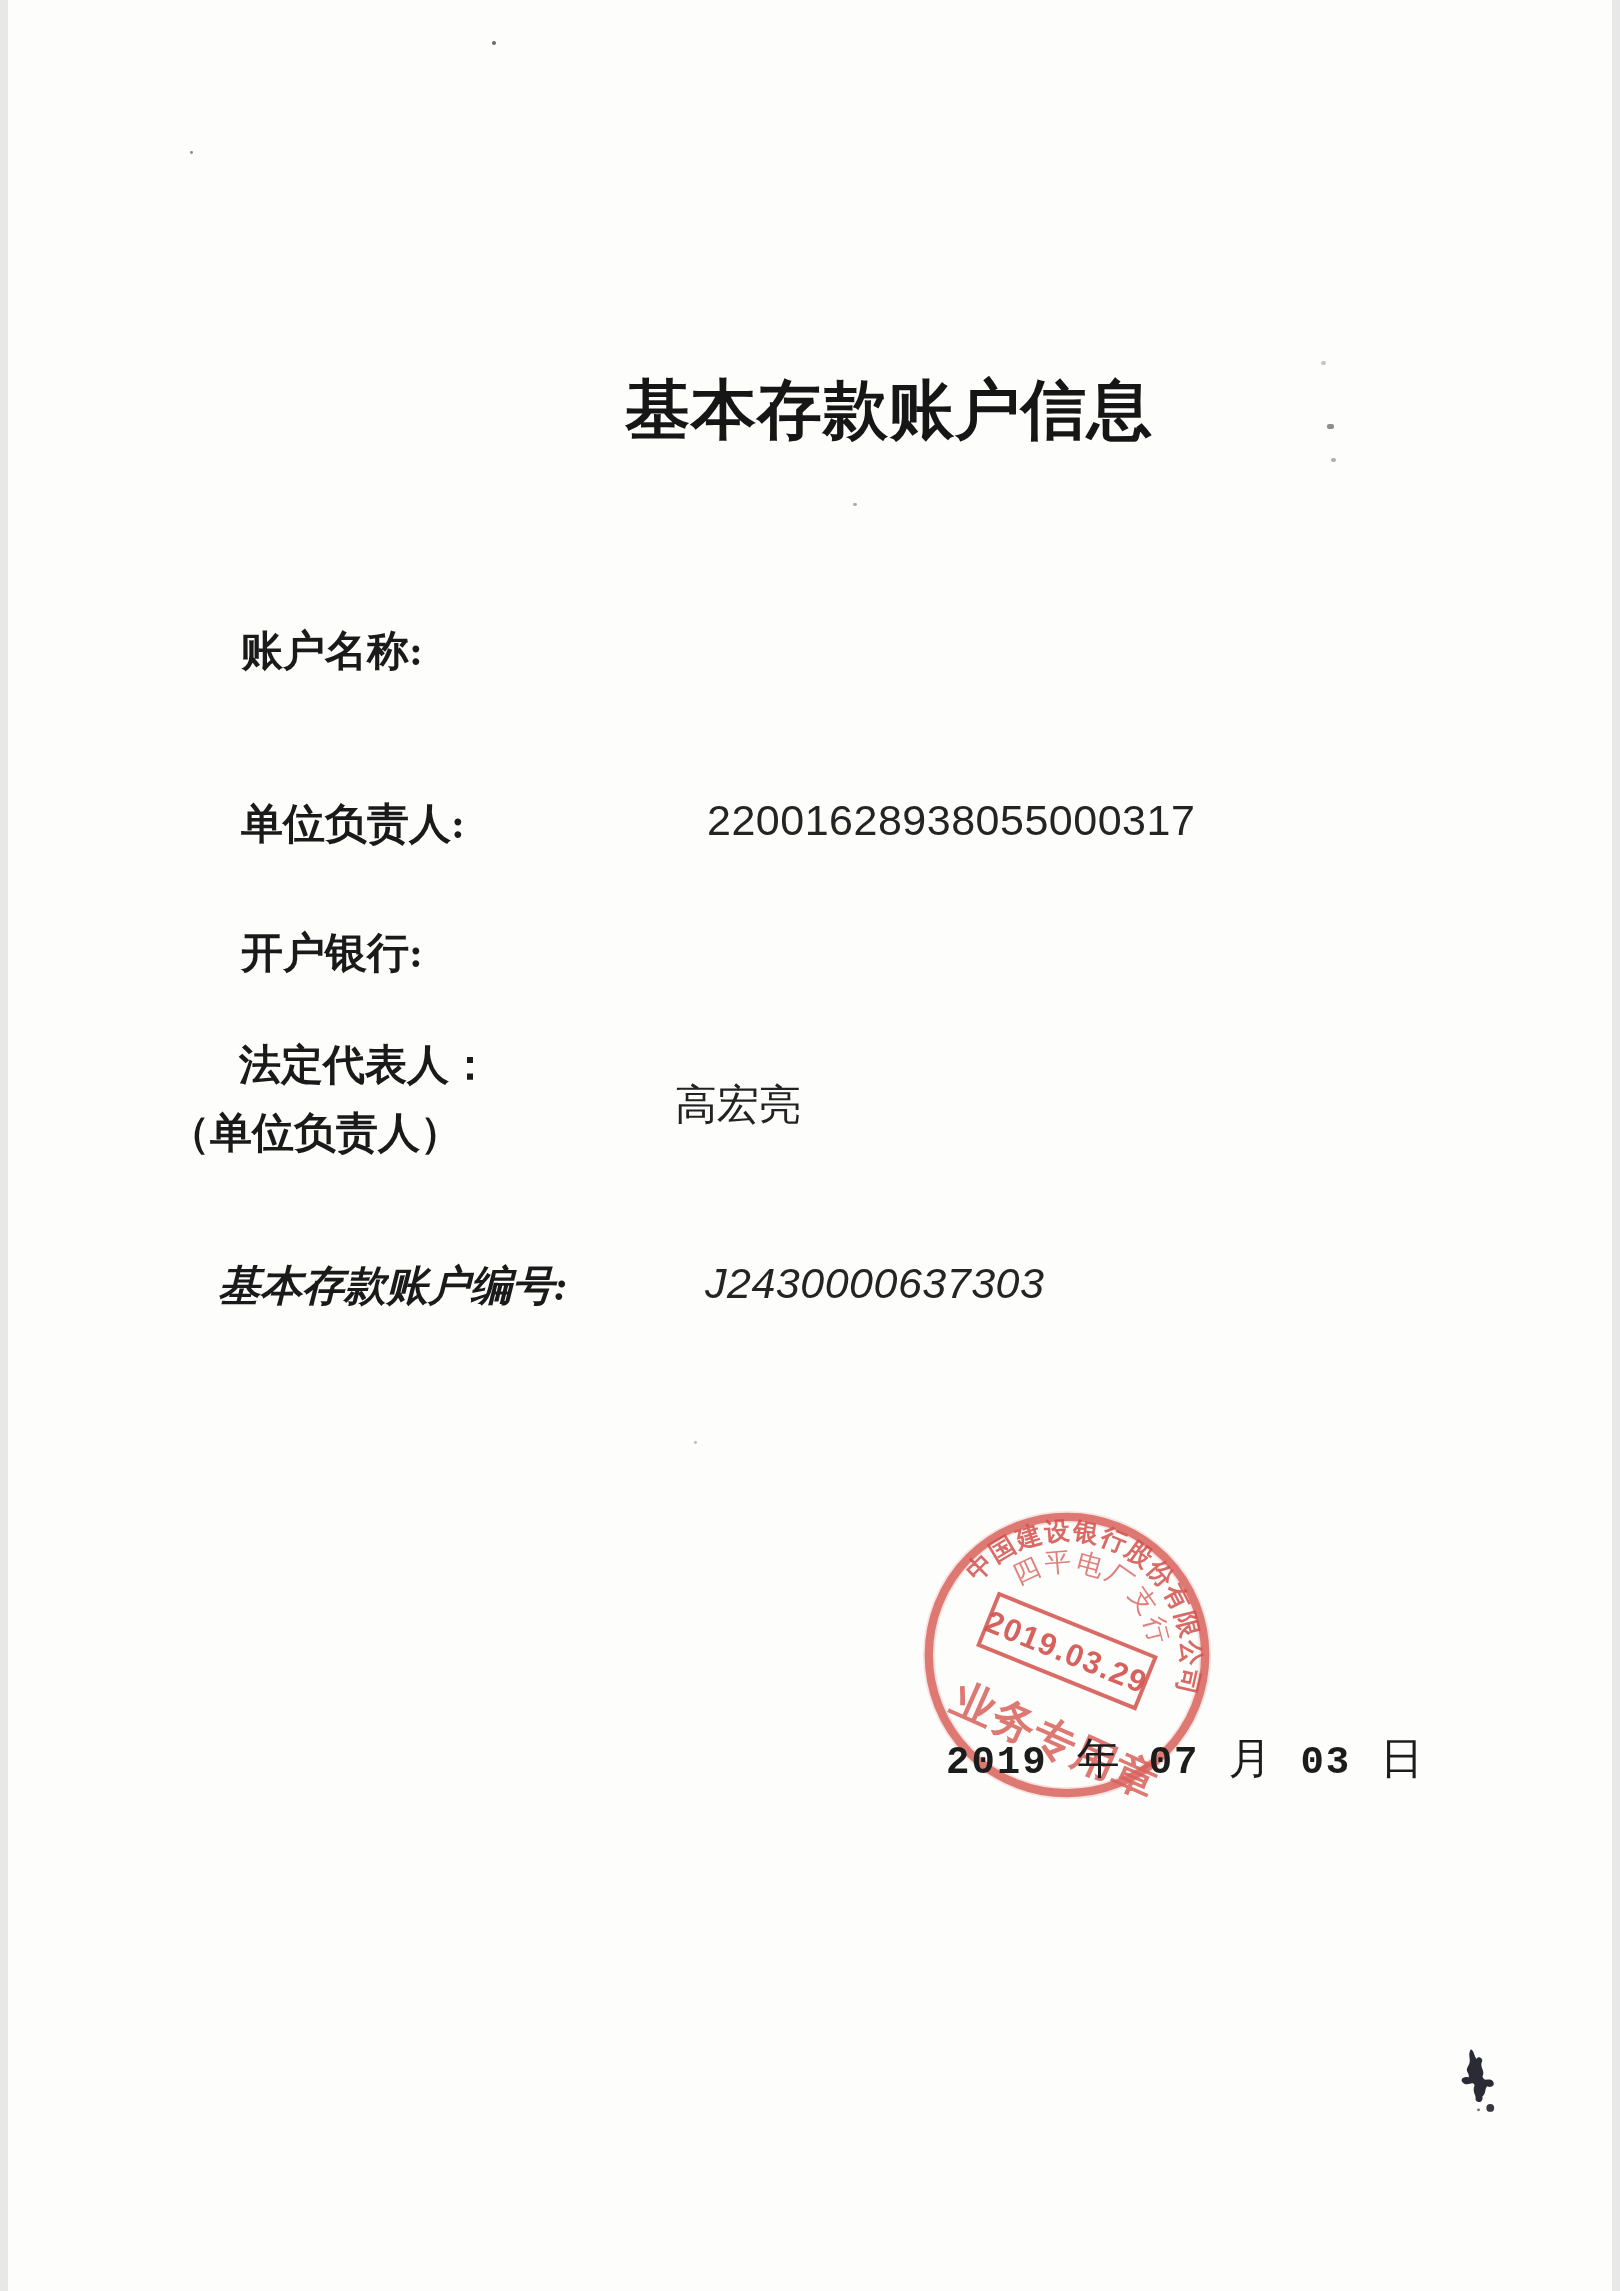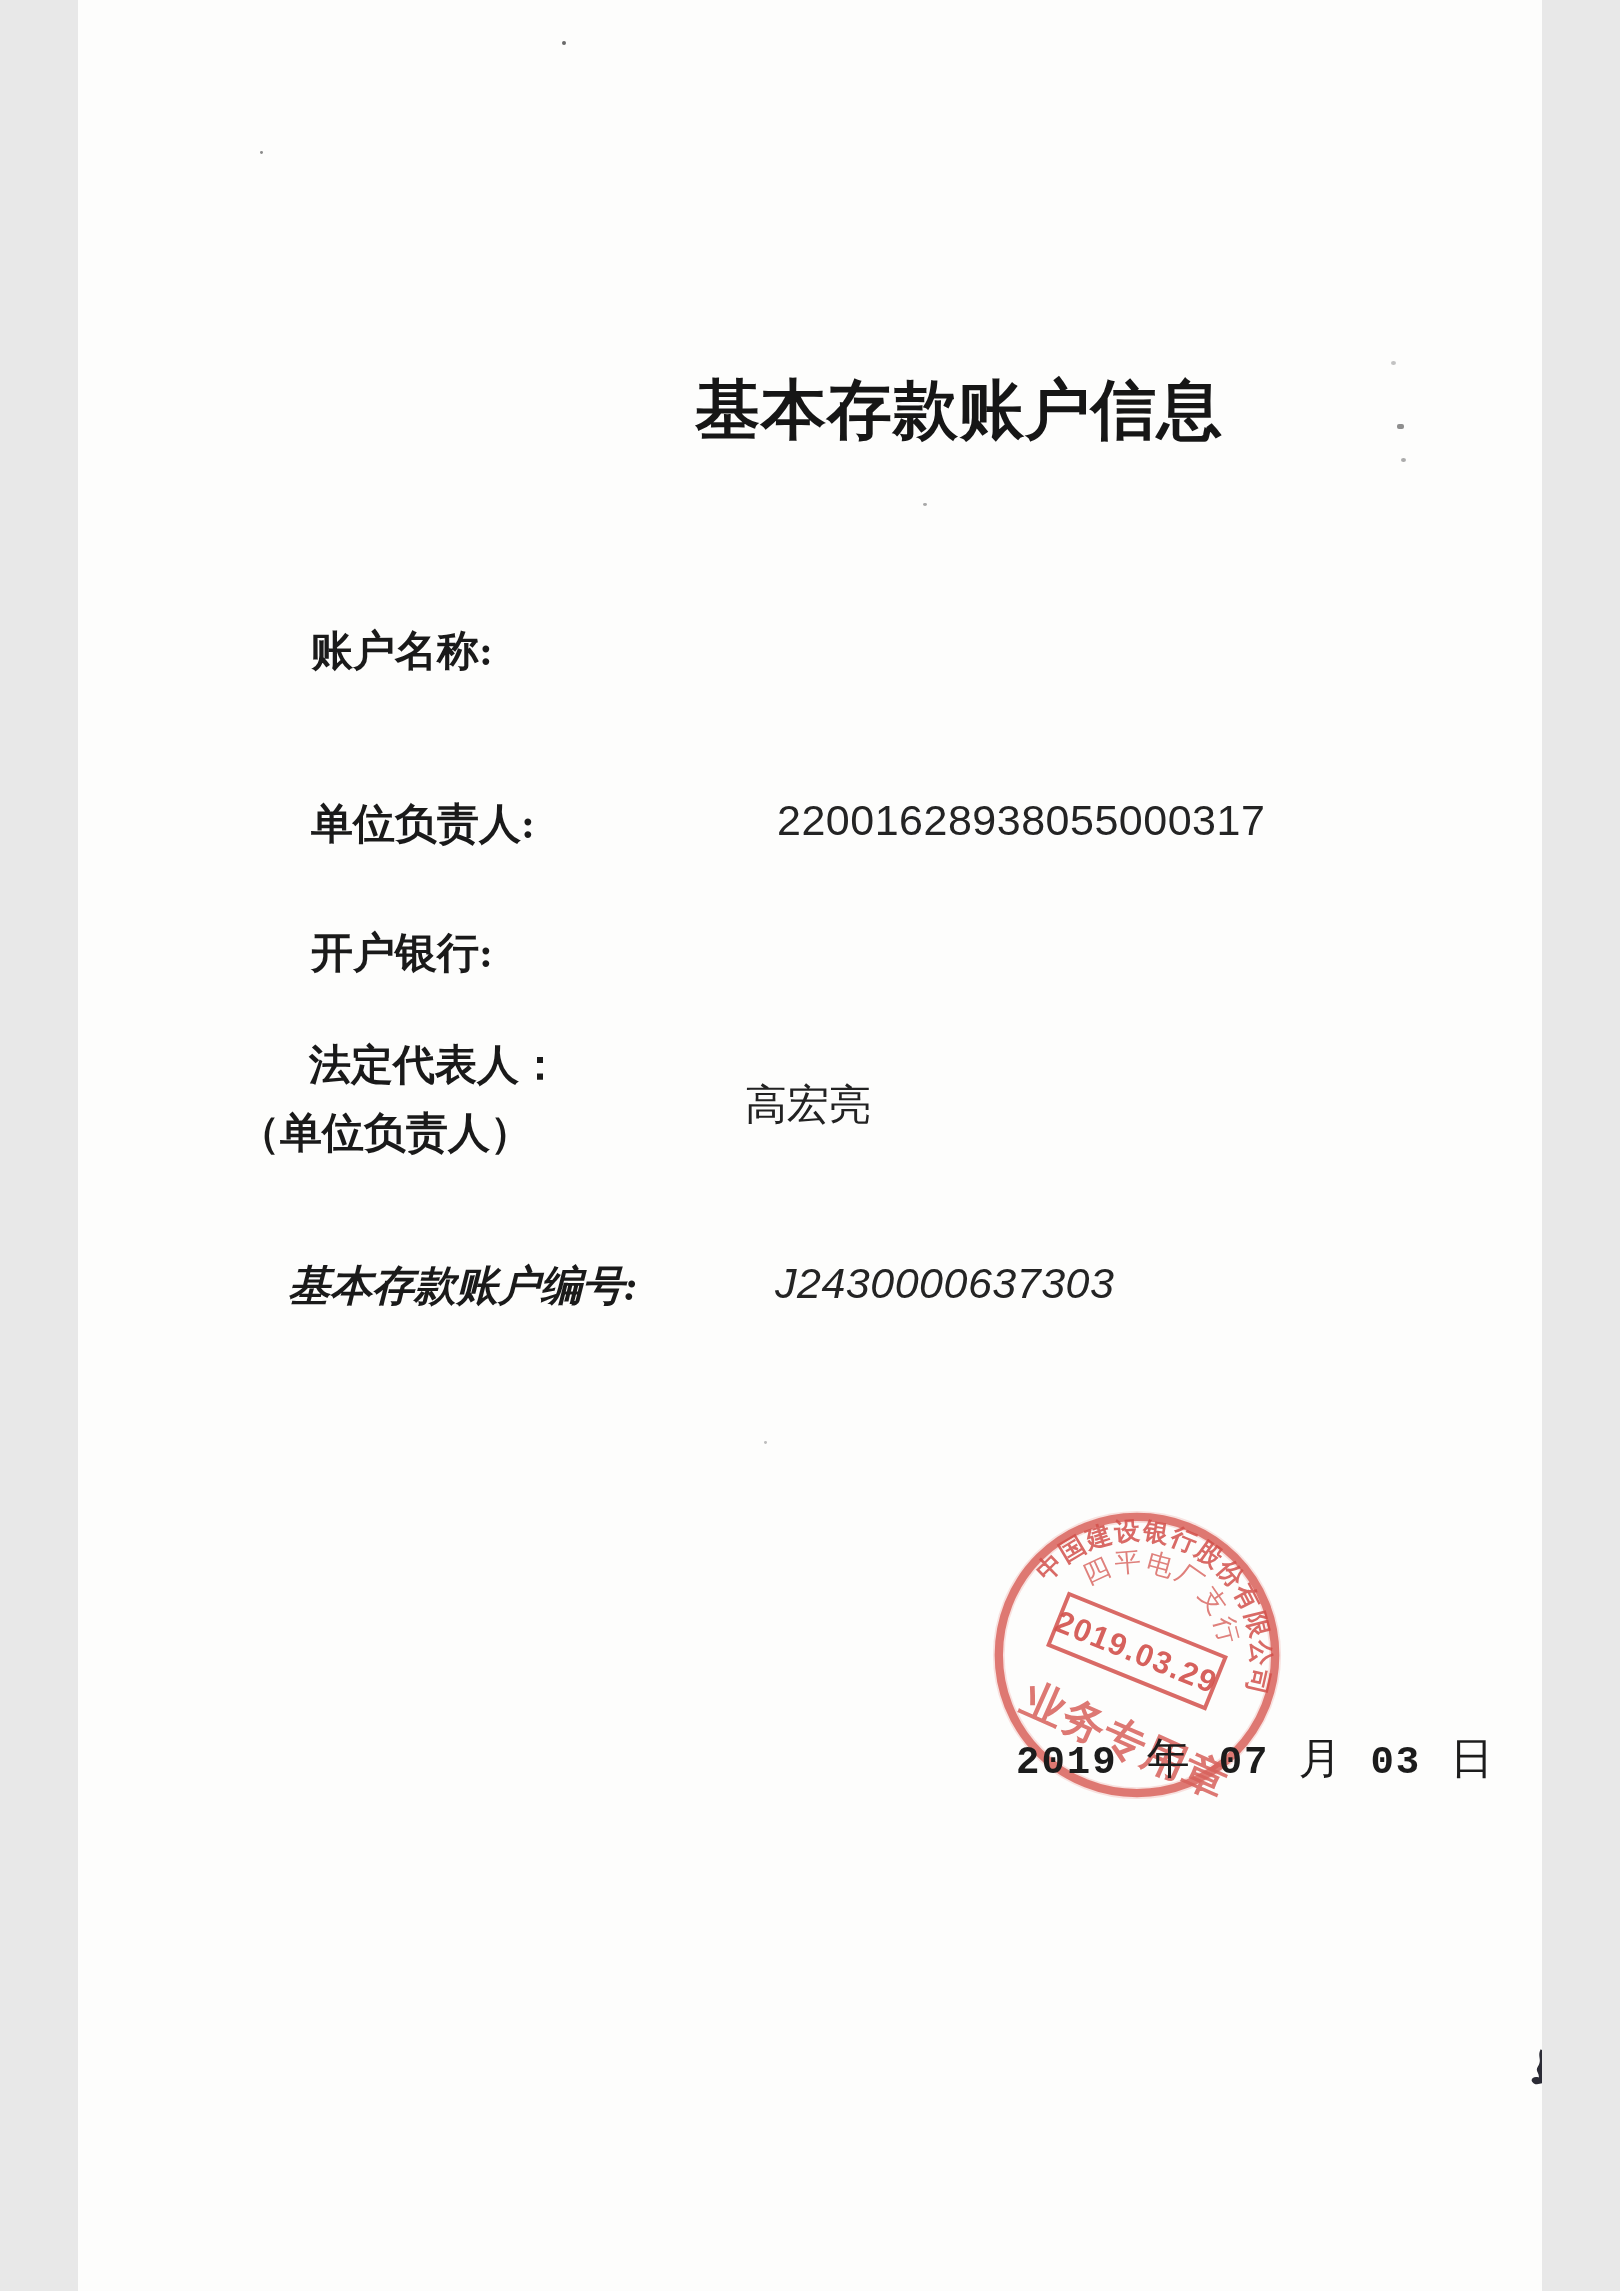--- a/index.html
+++ b/index.html
@@ -1,18 +1,18 @@
 <!DOCTYPE html>
 <html><head>
 <meta charset="utf-8">
 <style>
   html,body{margin:0;padding:0;background:#e8e8e8;}
   .page{
     position:relative;
-    width:1464px;height:2292px;
+    width:1604px;height:2292px;
     margin:0 auto;
     background:#fdfdfc;
     overflow:hidden;
     font-family:"Liberation Serif","DejaVu Serif",serif;
     color:#1e1e1e;
   }
   .abs{position:absolute;line-height:1.15;white-space:nowrap;}
   .doc-title{
     font-size:65px;font-weight:700;letter-spacing:1px;
     color:#161616;

